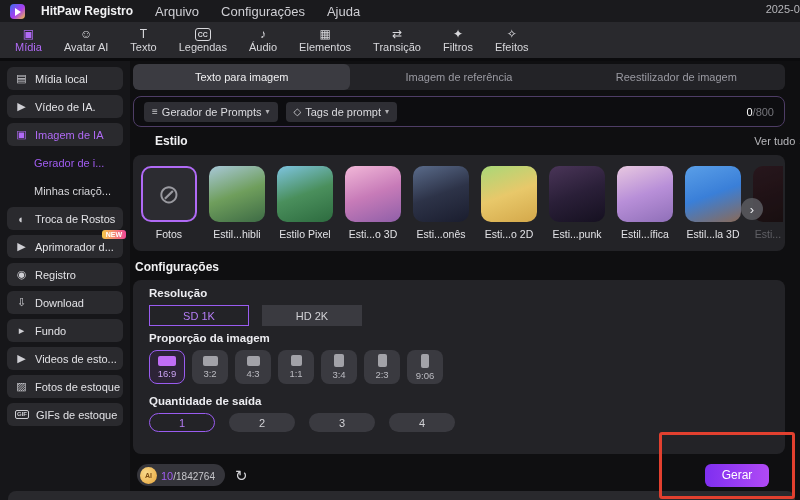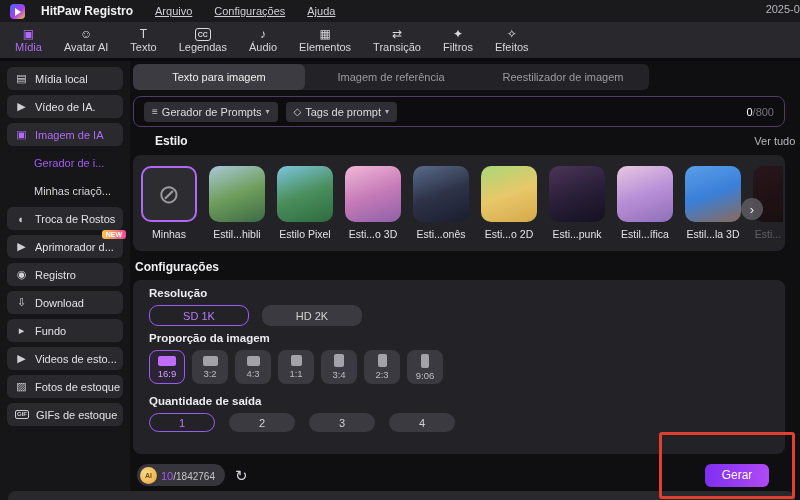--- a/index.html
+++ b/index.html
@@ -2,21 +2,21 @@
 <html><head>
 <meta charset="utf-8">
 <style>
   html,body{margin:0;padding:0;}
   body{width:800px;height:500px;background:#0f0f11;font-family:"Liberation Sans",sans-serif;color:#e8e8ea;overflow:hidden;position:relative;-webkit-font-smoothing:antialiased;}
   
   .menubar{position:absolute;top:0;left:0;right:0;height:22px;background:#1a1a1d;display:flex;align-items:center;padding:0 10px;gap:16px;z-index:5;}
   .logo{width:15px;height:15px;border-radius:4px;background:linear-gradient(135deg,#3d6df0,#a93df0 55%,#f0c23d);position:relative;flex:none;}
   .logo::after{content:"";position:absolute;left:5px;top:4px;border-left:6px solid #fff;border-top:4px solid transparent;border-bottom:4px solid transparent;}
   .app-title{font-weight:bold;font-size:12px;color:#f2f2f4;margin-right:6px;white-space:nowrap;}
-  .menu-item{font-size:11px;color:#cfcfd4;white-space:nowrap;text-decoration:underline;}
+  .menu-item{font-size:13px;color:#cfcfd4;white-space:nowrap;}
   .menu-date{position:absolute;right:-6px;top:3px;font-size:11px;color:#b6b6ba;}
   
   .toolbar{position:absolute;top:22px;left:0;right:0;height:36px;background:#29292d;border-bottom:3px solid #0b0b0d;display:flex;align-items:center;padding:0 4px;z-index:4;}
   .tool-tab{display:flex;flex-direction:column;align-items:center;justify-content:center;padding:0 11px;height:34px;color:#d8d8dc;cursor:default;}
   .tool-tab .ticon{font-size:12px;line-height:14px;height:15px;display:flex;align-items:center;}
   .tool-tab .ticon.boxed{font-size:7px;font-weight:bold;border:1px solid currentColor;border-radius:3px;padding:0 2px;line-height:9px;height:11px;margin-top:2px;}
   .tool-tab .tlabel{font-size:11px;line-height:13px;white-space:nowrap;}
   .tool-tab.active{color:#b06af5;}
   
   .sidebar{position:absolute;top:61px;left:0;width:130px;bottom:0;background:#161619;padding:6px 7px;box-sizing:border-box;}
@@ -24,21 +24,21 @@
   .sb-item .sicon{width:13px;font-size:11px;color:#cfcfd4;text-align:center;flex:none;}
   .sb-item .sicon.boxed{font-size:6px;font-weight:bold;border:1px solid currentColor;border-radius:2px;line-height:7px;width:12px;}
   .sb-item.active{color:#b06af5;}
   .sb-item.active .sicon{color:#b06af5;}
   .sb-item.sub{background:transparent;padding-left:27px;color:#d6d6da;}
   .sb-item.sel{color:#a express;}
   .sb-item.sel{color:#a05cf0;}
   .new-badge{position:absolute;top:-5px;right:-3px;font-size:7px;font-weight:bold;padding:1px 4px;border-radius:3px;background:linear-gradient(90deg,#f7c948,#f04898);color:#fff;}
   
   .main{position:absolute;top:61px;left:133px;width:664px;bottom:0;}
-  .main-tabs{position:absolute;top:3px;left:0;width:516px;height:26px;background:#232327;border-radius:6px;display:flex;overflow:hidden;}
+  .main-tabs{position:absolute;top:3px;left:0;width:652px;height:26px;background:#232327;border-radius:6px;display:flex;overflow:hidden;}
   .main-tab{flex:1;display:flex;align-items:center;justify-content:center;font-size:11px;color:#9a9aa2;}
   .main-tab.active{background:#3b3b41;color:#f0f0f2;border-radius:6px;}
   .prompt-box{position:absolute;top:35px;left:0;width:652px;height:31px;border:1px solid #4e3d66;background:#0d0d10;border-radius:8px;display:flex;align-items:center;padding:0 10px;gap:8px;box-sizing:border-box;}
   .pill-btn{display:flex;align-items:center;gap:4px;background:#2e2e34;border-radius:4px;height:20px;padding:0 8px;font-size:11px;color:#dcdce0;white-space:nowrap;}
   .pill-btn .picon{font-size:10px;color:#c8c8cc;}
   .pill-btn .chev{font-size:8px;color:#b0b0b4;}
   .char-counter{margin-left:auto;font-size:11px;color:#76767c;}
   .char-counter .used{color:#fff;}
   .style-header{position:absolute;top:73px;left:2px;width:648px;display:flex;align-items:center;padding-left:20px;}
   .sec-title{font-size:12px;font-weight:bold;color:#f0f0f2;}
@@ -52,21 +52,21 @@
   .style-item.isnone .none-glyph{display:block;}
   .style-label{margin-top:6px;font-size:10.5px;color:#e2e2e6;white-space:nowrap;overflow:hidden;}
   .style-item.partial{width:30px;opacity:.85;}
   .style-item.partial .thumb{width:30px;border-radius:10px 0 0 10px;filter:brightness(.55);}
   .style-item.partial .style-label{color:#6a6a70;}
   .next-btn{position:absolute;right:22px;top:43px;width:22px;height:22px;border-radius:50%;background:rgba(90,90,96,.85);color:#ececf0;display:flex;align-items:center;justify-content:center;font-size:13px;z-index:3;}
   .config-title{position:absolute;top:199px;left:2px;}
   .settings-panel{position:absolute;top:219px;left:0;width:652px;height:174px;background:#232327;border-radius:8px;padding:4px 16px;box-sizing:border-box;}
   .set-label{font-size:11.5px;font-weight:bold;color:#ececf0;margin:3px 0 6px;}
   .res-row{display:flex;gap:13px;margin-bottom:6px;}
-  .res-btn{width:100px;height:21px;border-radius:9px;background:#3a3a40;color:#d2d2d6;font-size:11px;display:flex;align-items:center;justify-content:center;box-sizing:border-box;}
+  .res-btn{width:100px;height:21px;border-radius:0;background:#3a3a40;color:#d2d2d6;font-size:11px;display:flex;align-items:center;justify-content:center;box-sizing:border-box;}
   .res-btn.selected{background:transparent;border:1px solid #9a5cf0;color:#b57df5;}
   .aspect-row{display:flex;gap:7px;margin-bottom:11px;}
   .aspect-btn{width:36px;height:34px;border-radius:8px;background:#3a3a40;display:flex;flex-direction:column;align-items:center;justify-content:center;gap:3px;box-sizing:border-box;}
   .arect{background:#a2a2a8;border-radius:2px;}
   .alabel{font-size:9.5px;color:#bcbcc2;line-height:10px;}
   .aspect-btn.selected{background:#2d2337;border:1px solid #9a5cf0;}
   .aspect-btn.selected .arect{background:#c06df5;}
   .aspect-btn.selected .alabel{color:#c9a2f2;}
   .qty-row{display:flex;gap:14px;}
   .qty-btn{width:66px;height:19px;border-radius:10px;background:#3a3a40;color:#d2d2d6;font-size:11px;display:flex;align-items:center;justify-content:center;box-sizing:border-box;}
@@ -262,21 +262,21 @@
     </span>
   </div>
 
   <div class="style-panel">
     <div class="style-list">
 
         <div class="style-item selected isnone">
           <div class="thumb">
             <span class="none-glyph">⊘</span>
           </div>
-          <div class="style-label">Minhas</div>
+          <div class="style-label">Fotos</div>
         </div>
 
         <div class="style-item">
           <div class="thumb" style="background: linear-gradient(160deg, rgb(168, 200, 216), rgb(111, 158, 92), rgb(61, 107, 69));">
             
           </div>
           <div class="style-label">Estil...hibli</div>
         </div>
 
         <div class="style-item">

